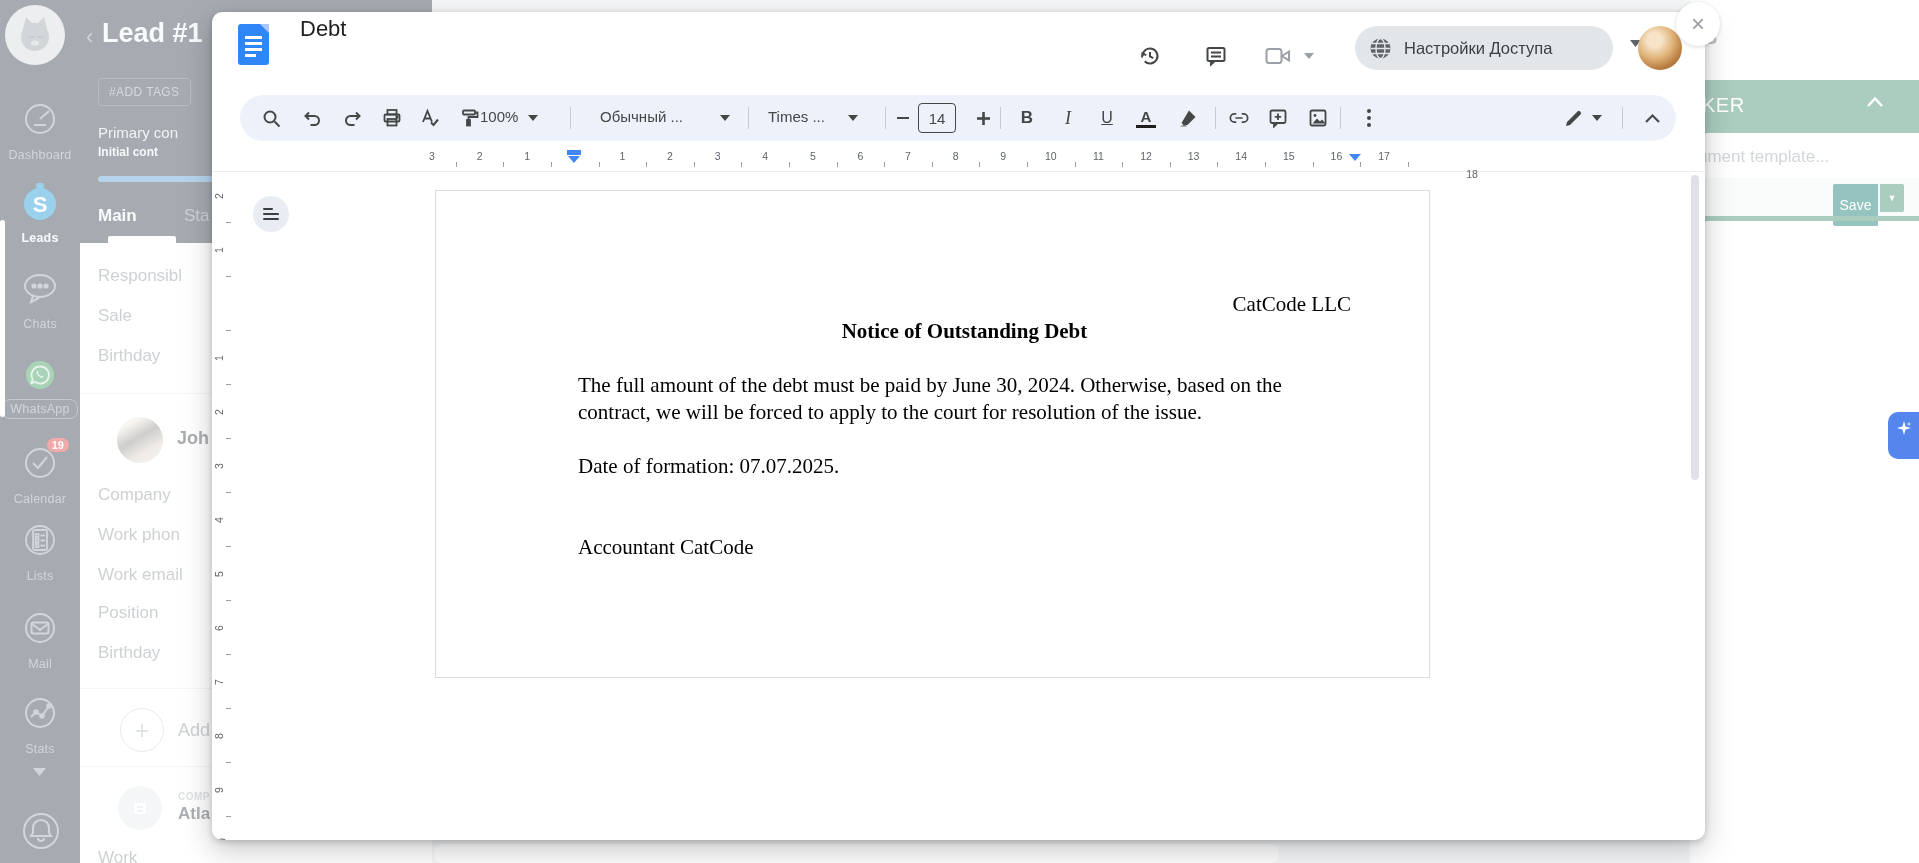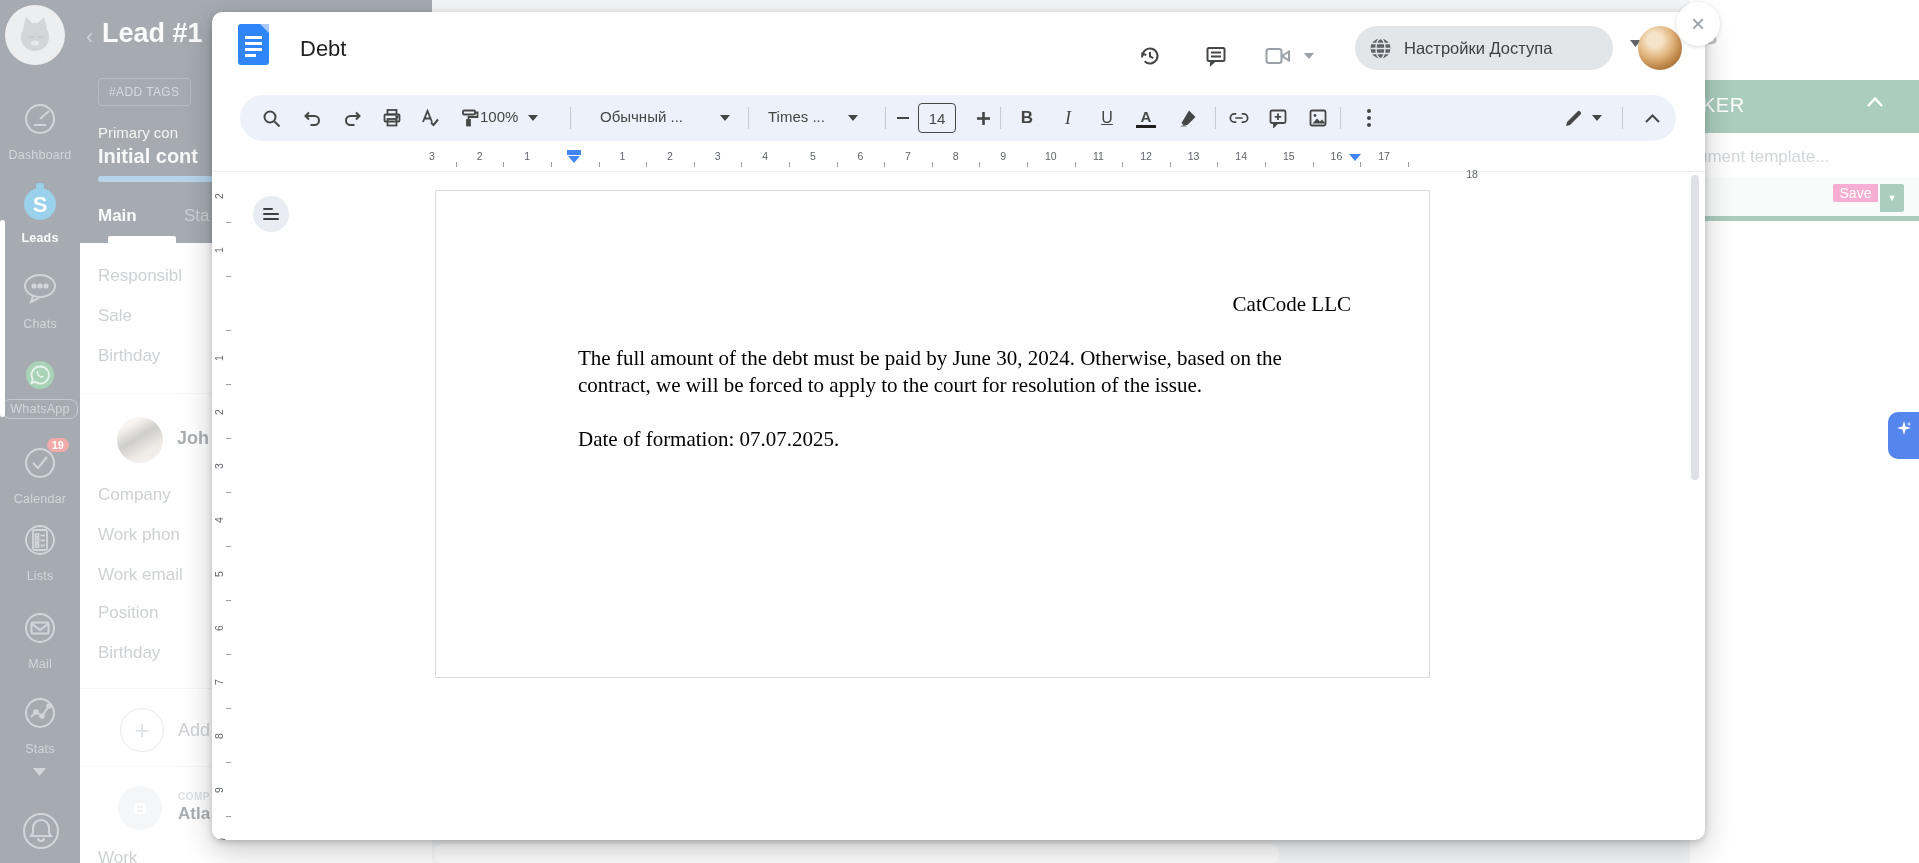--- a/index.html
+++ b/index.html
@@ -22,21 +22,21 @@
   #side-caret { position:absolute; left:33px; top:768px; color:#9aa3ac; }
   #bell { position:absolute; left:20px; top:808px; color:#9aa3ac; }
 
   
   #lead-panel { position:absolute; left:80px; top:0; width:352px; height:863px; background:#fff; }
   #lead-head { position:absolute; left:0; top:0; width:352px; height:243px; background:#33414e; }
   #back-chev { position:absolute; left:6px; top:24px; font-size:22px; color:#93a0ab; }
   #lead-title { position:absolute; left:22px; top:18px; font-size:27px; font-weight:bold; color:#f4f6f8; white-space:nowrap; }
   #add-tags { position:absolute; left:18px; top:78px; border:1px solid #5c6873; border-radius:4px; color:#9fabb5; font-size:12px; padding:6px 10px; letter-spacing:.4px; }
   #pipe-label { position:absolute; left:18px; top:124px; font-size:15px; color:#e5e5e5; white-space:nowrap; }
-  #stage-name { position:absolute; left:18px; top:145px; font-size:20px; font-weight:bold; color:#eef1f3; white-space:nowrap; }
+  #stage-name { position:absolute; left:18px; top:145px; font-size:12px; font-weight:bold; color:#eef1f3; white-space:nowrap; }
   #progress { position:absolute; left:18px; top:176px; width:300px; height:6px; border-radius:3px; background:#5d9dd3; }
   #tab-main { position:absolute; left:18px; top:206px; font-size:17px; font-weight:bold; color:#f2f5f7; }
   #tab-second { position:absolute; left:104px; top:206px; font-size:17px; color:#8d99a4; }
   #tab-ind { position:absolute; left:28px; top:236px; width:68px; height:7px; background:#fff; border-radius:2px 2px 0 0; }
   .f-label { position:absolute; left:18px; font-size:17px; color:#8e959b; white-space:nowrap; }
   .lp-div { position:absolute; left:0; width:352px; height:1px; background:#e8eaec; }
   #contact-avatar { position:absolute; left:37px; top:417px; width:46px; height:46px; border-radius:50%;
       background:linear-gradient(150deg,#efe7dc 20%,#8f8f8d 45%,#d9cfc4 70%,#efe9e1 100%); }
   #contact-name { position:absolute; left:97px; top:428px; font-size:18px; font-weight:bold; color:#3e474e; }
   #add-circle { position:absolute; left:40px; top:708px; width:44px; height:44px; border:1.5px solid #c9ced2; border-radius:50%; color:#b5bbc0; font-size:26px; font-weight:300; display:flex; align-items:center; justify-content:center; }
@@ -47,38 +47,38 @@
   #bottom-frag { position:absolute; left:18px; top:848px; font-size:17px; color:#8e959b; }
 
   
   #right-widget { position:absolute; left:1690px; top:0; width:229px; height:863px; background:#fff; }
   #frag-s { position:absolute; left:14px; top:26px; font-size:20px; font-weight:600; color:#6f7881; }
   #rw-head { position:absolute; left:0; top:80px; width:229px; height:53px; background:#3f8e6f; color:#fff; }
   #rw-head .rw-title { position:absolute; left:12px; top:14px; font-size:20px; letter-spacing:.5px; }
   #rw-chevron { position:absolute; right:36px; top:17px; }
   #rw-template { position:absolute; left:8px; top:147px; font-size:17px; color:#9aa2a9; }
   #rw-saverow { position:absolute; left:0; top:178px; width:229px; height:38px; background:#eef6f2; }
-  #save-btn { position:absolute; left:143px; top:6px; width:45px; height:18px; background:#ec4899; color:#fff; font-size:14px; display:flex; align-items:center; justify-content:center; border-radius:2px 0 0 2px; }
+  #save-btn { position:absolute; left:143px; top:6px; width:45px; height:42px; background:#0f766e; color:#fff; font-size:14px; display:flex; align-items:center; justify-content:center; border-radius:2px 0 0 2px; }
   #save-caret { position:absolute; left:190px; top:6px; width:24px; height:28px; background:#3f8e6f; color:#fff; font-size:9px; display:flex; align-items:center; justify-content:center; border-radius:0 2px 2px 0; }
   #rw-line { position:absolute; left:0; top:216px; width:229px; height:5px; background:#3f8e6f; }
 
   #bottom-bar { position:absolute; left:434px; top:844px; width:845px; height:19px; background:#fdfdfd; border-radius:8px; }
   #left-scroll { position:absolute; left:0; top:220px; width:5px; height:197px; background:#fff; border-radius:3px; }
 
   
   #overlay { position:absolute; inset:0; background:rgba(255,255,255,0.56); z-index:5; }
 
   
   #modal { position:absolute; left:212px; top:12px; width:1493px; height:828px; background:#fff; border-radius:10px; z-index:10;
            box-shadow:0 2px 6px rgba(0,0,0,.18), 0 10px 30px rgba(0,0,0,.22); overflow:hidden; }
 
   #docs-icon { position:absolute; left:26px; top:12px; width:31px; height:41px; background:#3086f6; border-radius:3px; }
   #docs-icon .fold { position:absolute; right:0; top:0; width:0; height:0; border-left:9px solid transparent; border-top:9px solid #a8c7fa; }
   #docs-icon .dl { position:absolute; left:7px; width:17px; height:2.5px; background:#fff; }
-  #doc-title { position:absolute; left:88px; top:24px; font-size:22px; color:#1f1f1f; }
+  #doc-title { position:absolute; left:88px; top:4px; font-size:22px; color:#1f1f1f; }
   #menubar { position:absolute; left:85px; top:41px; display:flex; gap:17px; font-size:15.5px; color:#202124; }
   .menu-item { cursor:pointer; }
 
   .hdr-ic { position:absolute; top:26px; width:36px; height:36px; display:flex; align-items:center; justify-content:center; color:#444746; }
   #share-pill { position:absolute; left:1143px; top:14px; width:258px; height:44px; background:#e2e6e9; border-radius:22px; display:flex; align-items:center; }
   #share-pill .globe { margin-left:14px; }
   #share-pill .share-label { margin-left:12px; font-size:16.5px; color:#3c4043; }
   #share-caret { position:absolute; left:1418px; top:28px; color:#5f6368; }
   #hdr-avatar { position:absolute; left:1426px; top:14px; width:44px; height:44px; border-radius:50%;
       background:radial-gradient(circle at 38% 32%, #f6e3c8 0 18%, #e0b37a 45%, #b97f42 70%, #7e5426 100%); }
@@ -585,22 +585,24 @@
           <rect width="10" height="2" rx="1"></rect>
           <rect y="5" width="16" height="2" rx="1"></rect>
           <rect y="10" width="16" height="2" rx="1"></rect>
         </svg>
     </div>
     <div id="doc-scrollbar"></div>
 
     <div id="page">
       <div id="doc-text">
         <p class="t-right">CatCode LLC</p>
+        <p class="t-center">Notice of Outstanding Debt</p>
         <p class="mt1">The full amount of the debt must be paid by June 30, 2024. Otherwise, based on the contract, we will be forced to apply to the court for resolution of the issue.</p>
         <p class="mt1">Date of formation: 07.07.2025.</p>
+        <p class="mt2">Accountant CatCode</p>
       </div>
     </div>
   </div>
 
   <div id="close-x">×</div>
   <div id="ai-tab">
     <svg width="16" height="16" viewBox="0 0 16 16" fill="#fff">
         <path d="M8 1l1.6 5.4L15 8l-5.4 1.6L8 15 6.4 9.6 1 8l5.4-1.6z"></path>
         <path d="M13 1.5l.55 1.95L15.5 4l-1.95.55L13 6.5l-.55-1.95L10.5 4l1.95-.55z" opacity=".85"></path>
       </svg>

